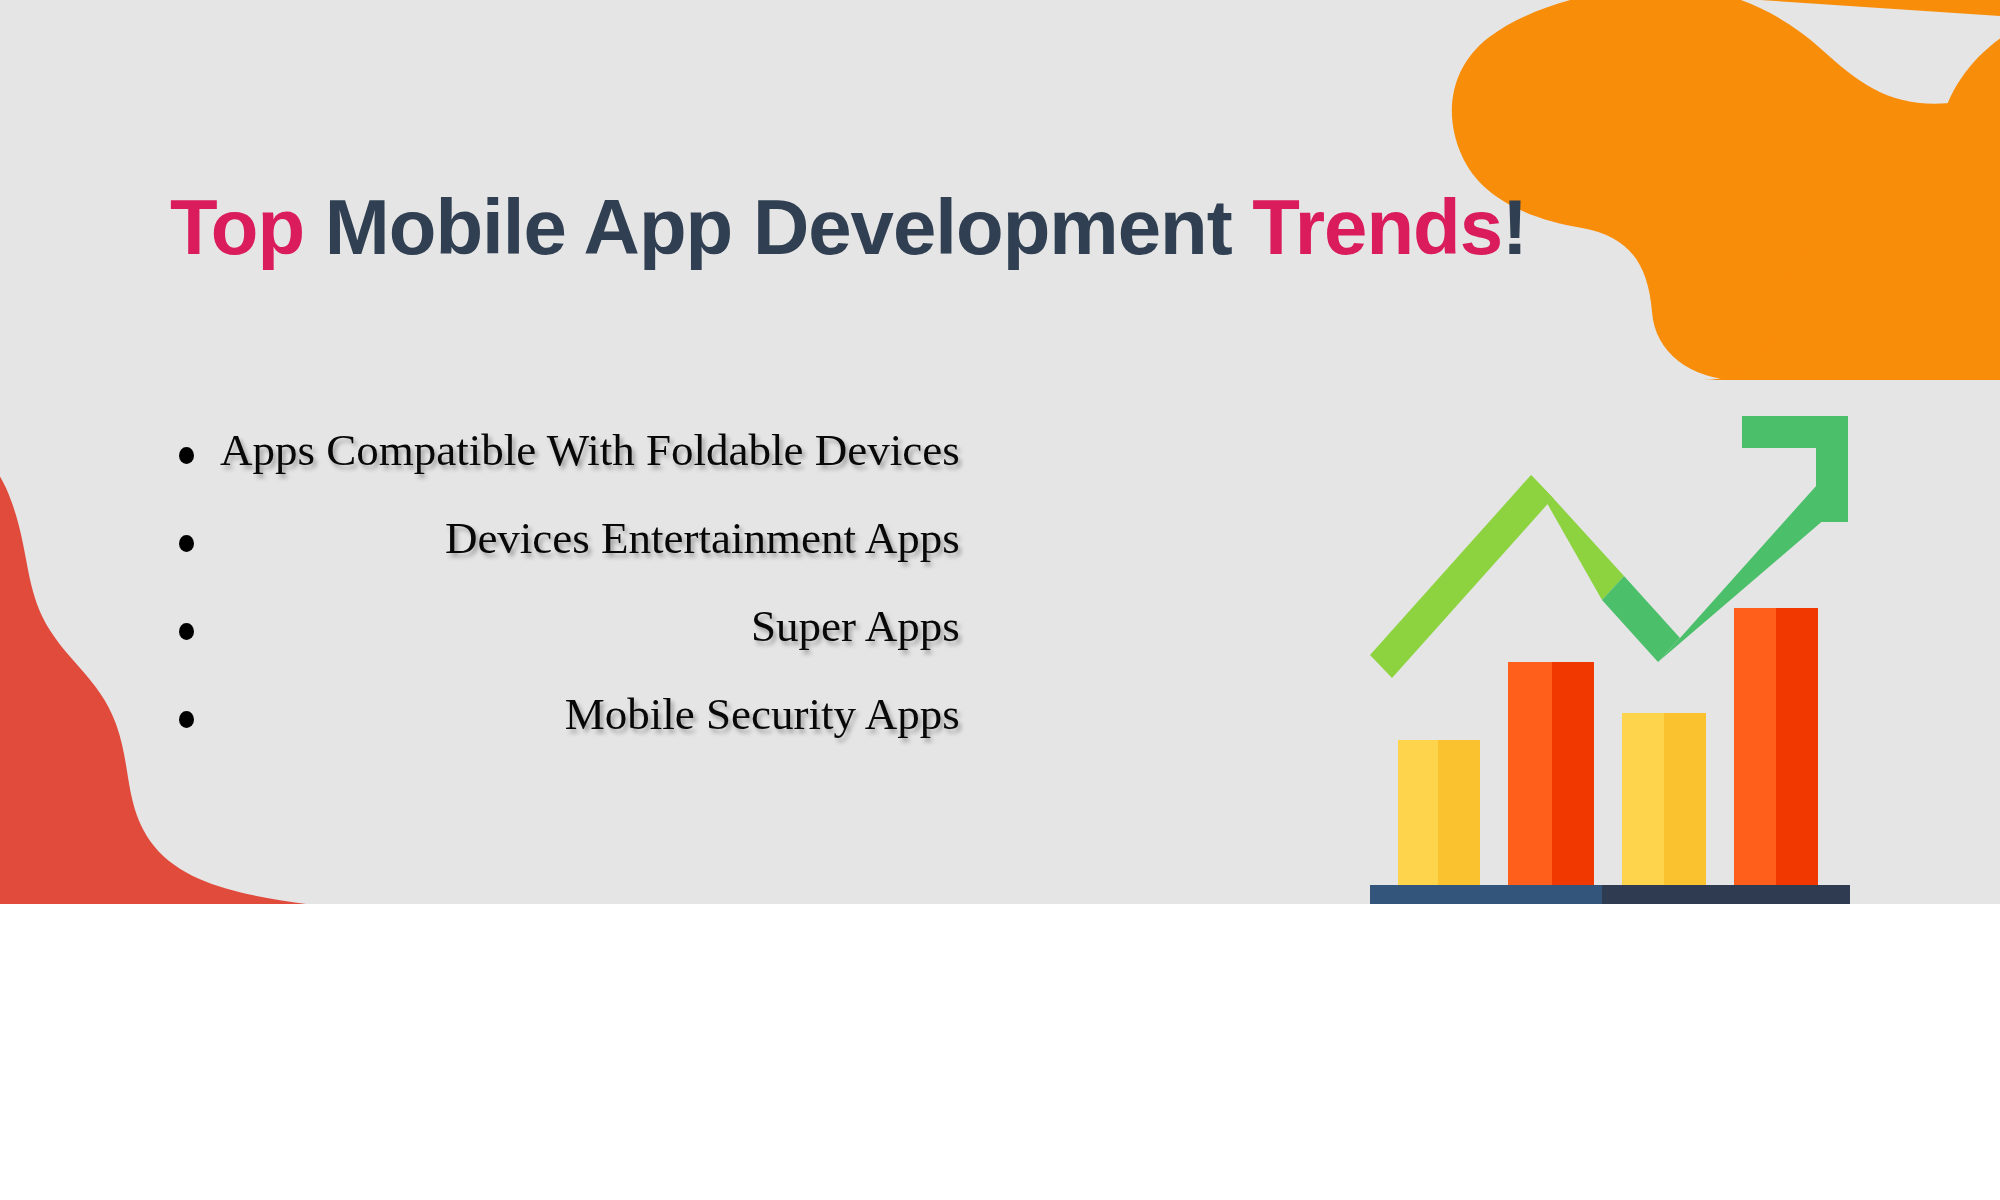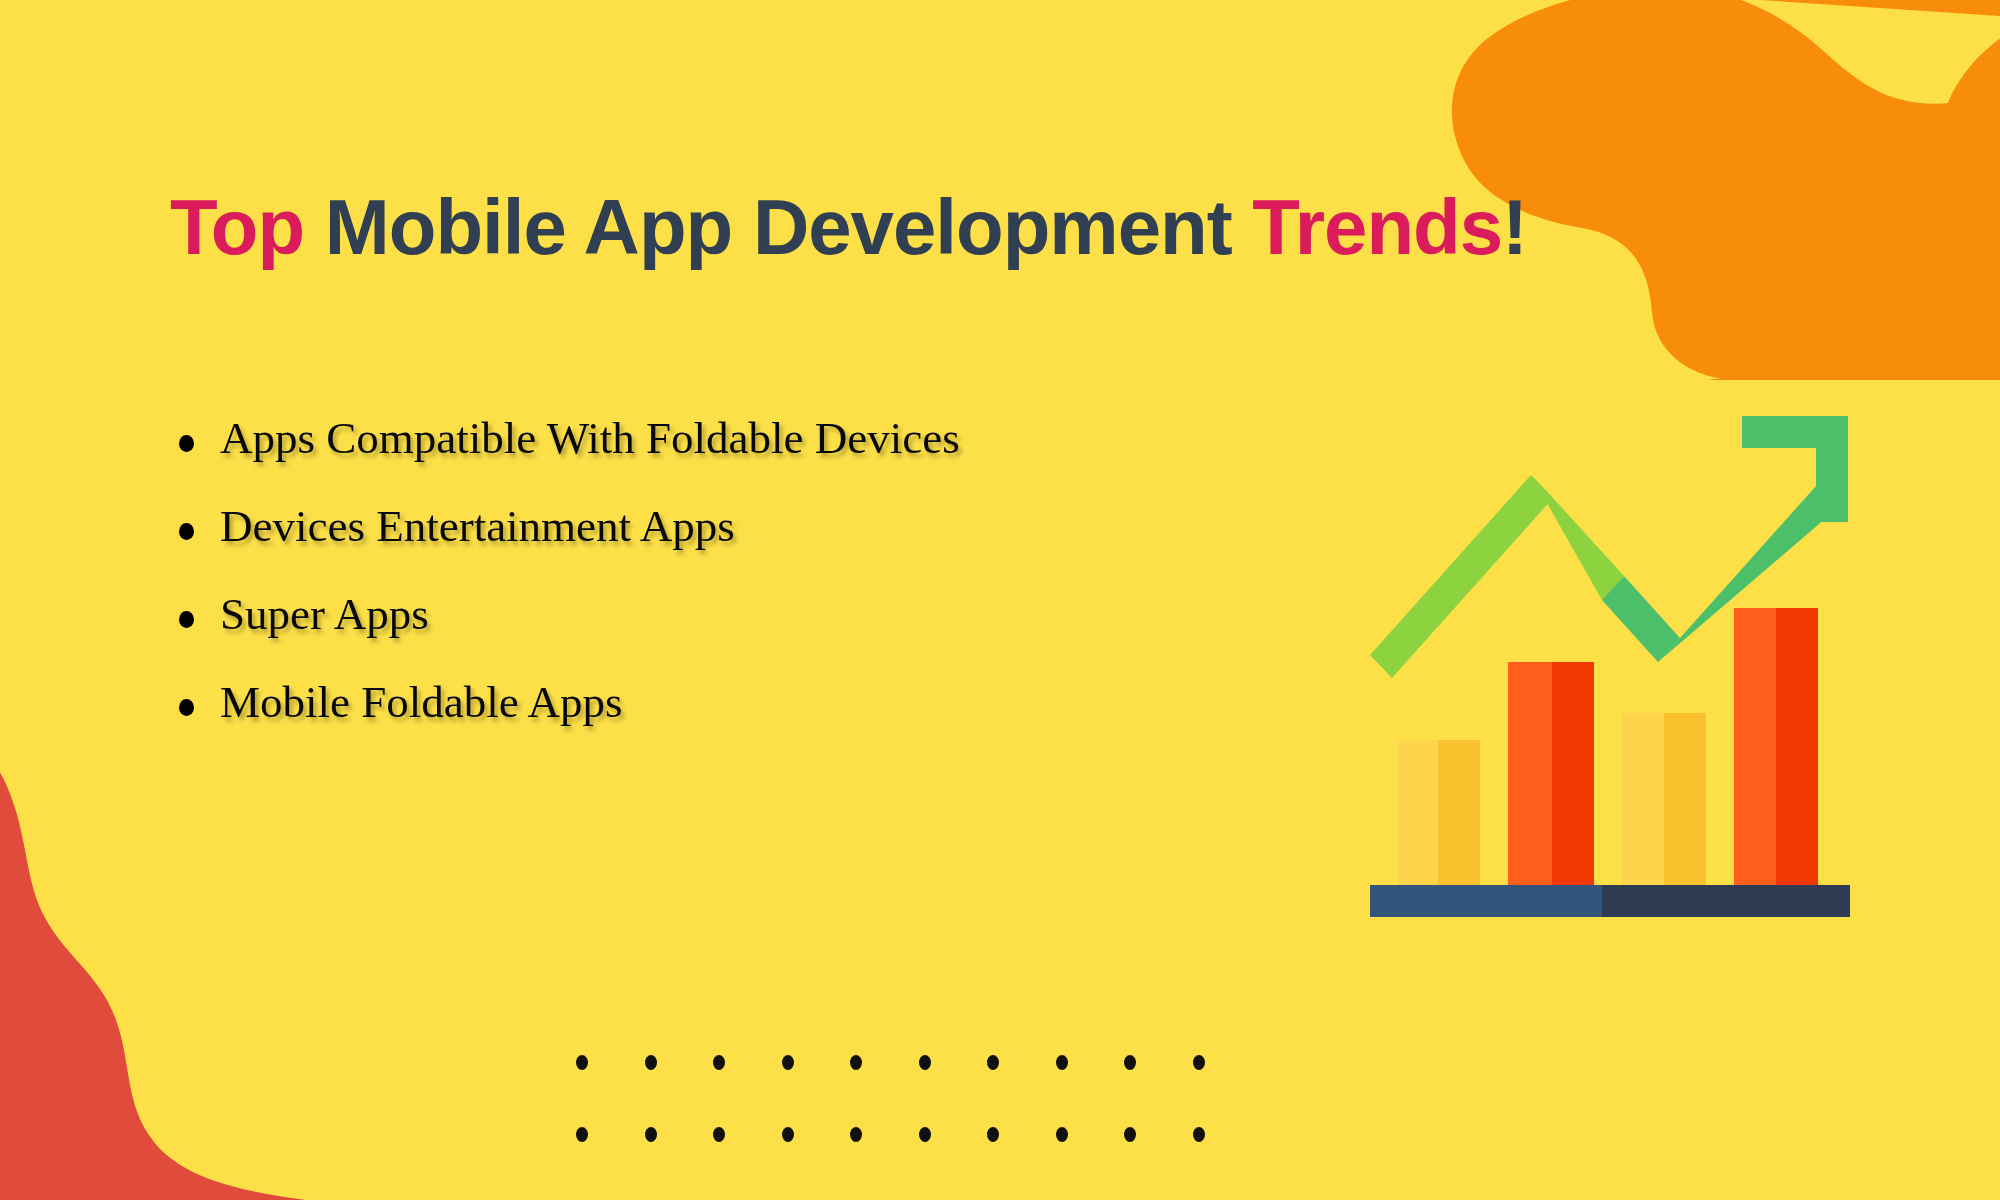--- a/index.html
+++ b/index.html
@@ -6,22 +6,22 @@
     margin: 0;
     padding: 0;
     background: #ffffff;
   }
   body {
     font-family: "Liberation Sans", sans-serif;
   }
   #slide {
     position: relative;
     width: 2000px;
-    height: 1200px;
-    background: #fde047;
+    height: 904px;
+    background: #e5e5e5;
     overflow: hidden;
   }
 
   
   .blob {
     position: absolute;
     pointer-events: none;
   }
   #orange-blob {
     top: -40px;
@@ -49,25 +49,26 @@
   }
   #title span { display: inline; }
   .t-accent   { color: #DA1C5C; }
   .t-dark     { color: #303F51; }
   .t-bang     { color: #303F51; }
 
   
   #bullet-list {
     position: absolute;
     left: 168px;
-    top: 416px;
+    top: 428px;
     margin: 0;
     padding: 0 0 0 52px;
     list-style: none;
     z-index: 4;
+    text-align: right;
   }
   #bullet-list li {
     position: relative;
     font-family: "Liberation Serif", serif;
     font-size: 45px;
     line-height: 1.0;
     color: #080808;
     margin-bottom: 43px;
     text-shadow: 3px 4px 4px rgba(0,0,0,0.30);
     white-space: nowrap;
@@ -152,21 +153,21 @@
     <li>
       <span>Apps Compatible With Foldable Devices</span>
     </li>
     <li>
       <span>Devices Entertainment Apps</span>
     </li>
     <li>
       <span>Super Apps</span>
     </li>
     <li>
-      <span>Mobile Foldable Apps</span>
+      <span>Mobile Security Apps</span>
     </li>
   </ul>
 
   <div id="dot-grid">
     <div class="dot-row">
       <span class="dot"></span>
       <span class="dot"></span>
       <span class="dot"></span>
       <span class="dot"></span>
       <span class="dot"></span>

